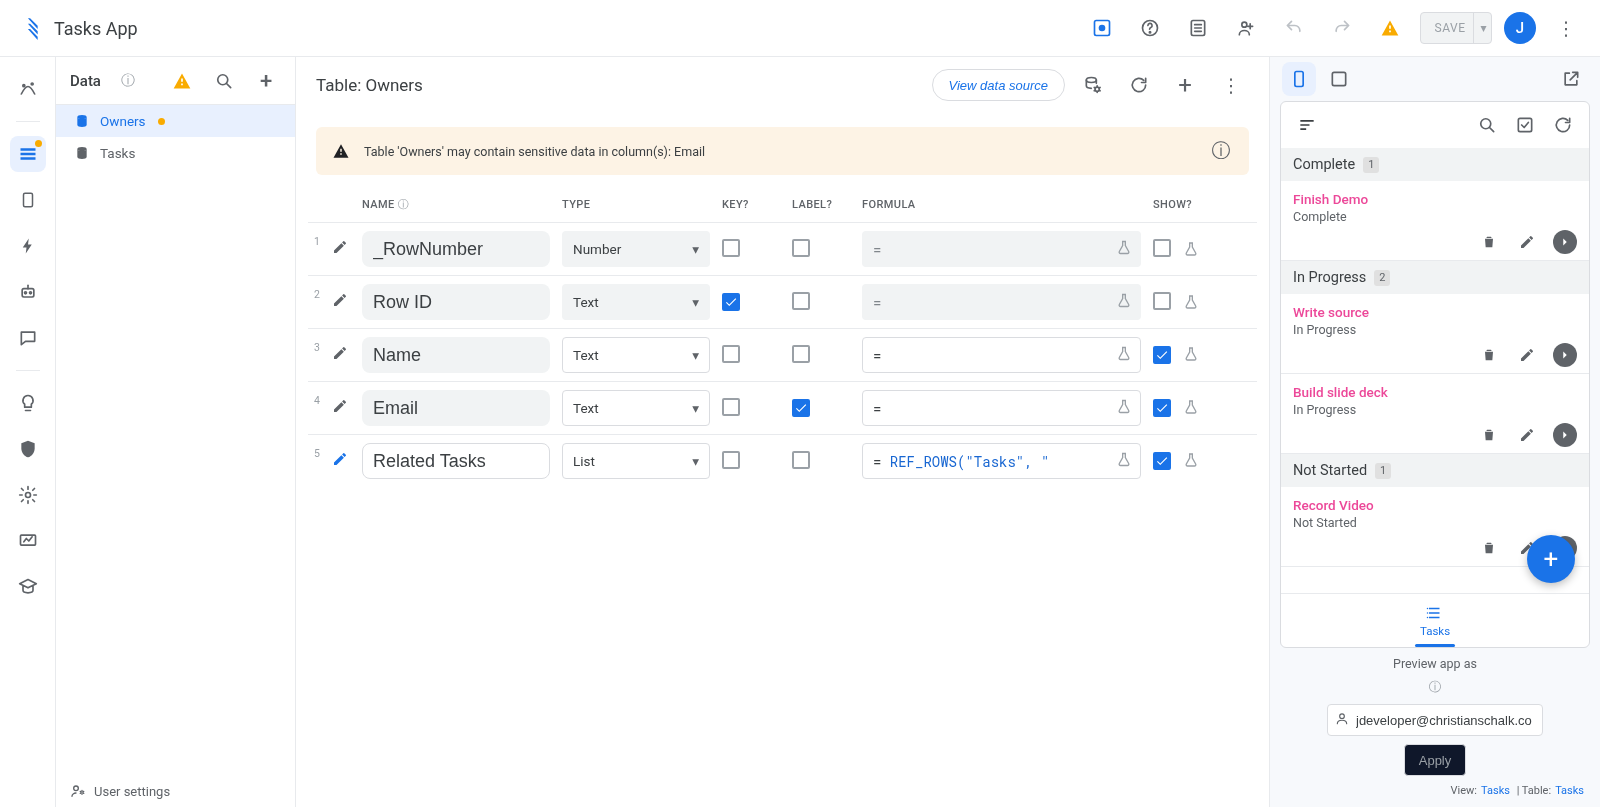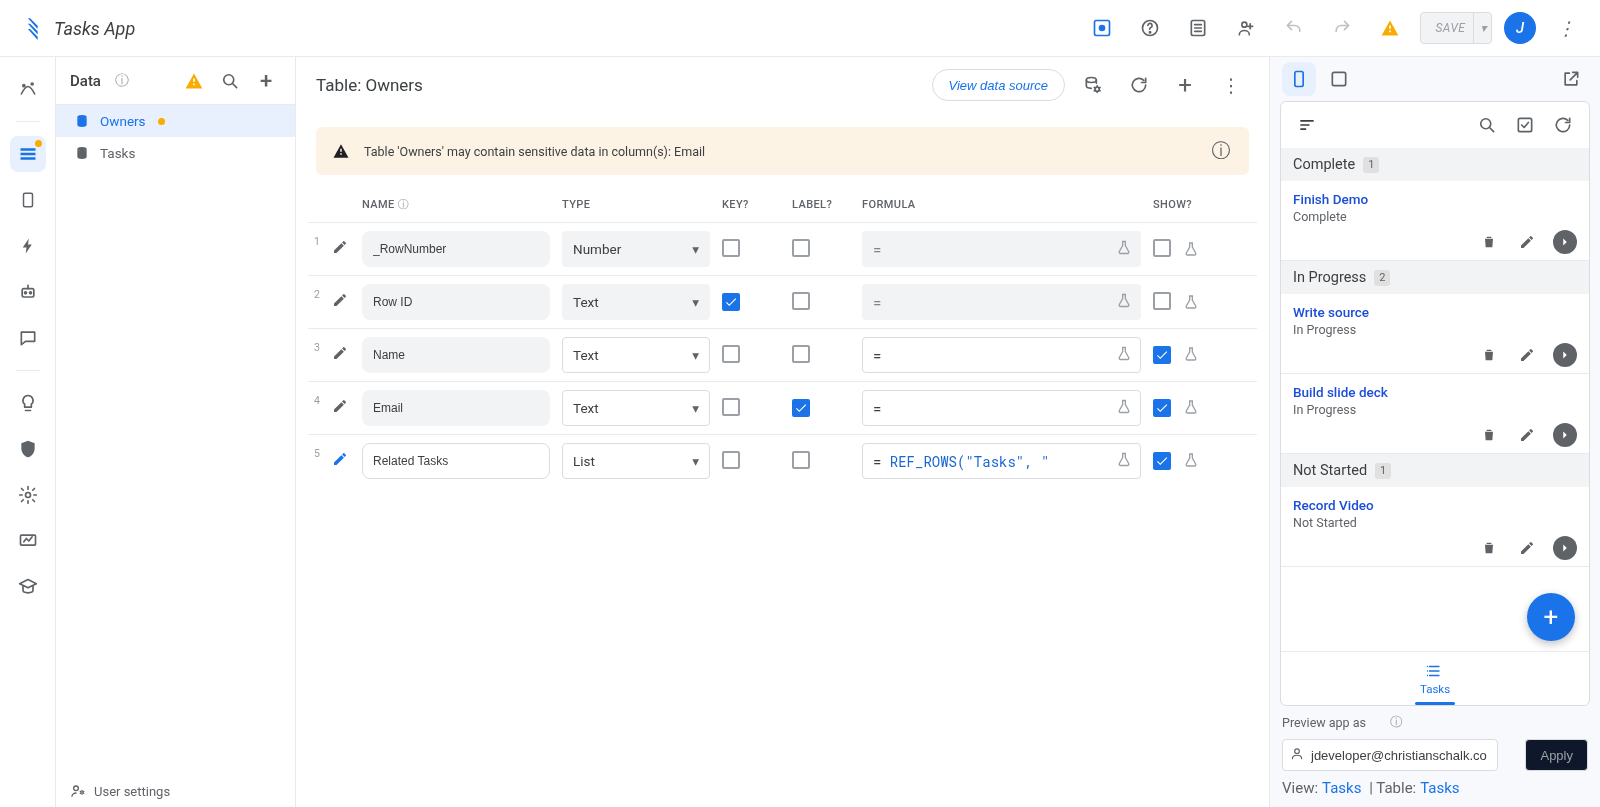--- a/index.html
+++ b/index.html
@@ -22,21 +22,20 @@
     background:#fff;
     overflow:hidden;
   }
 
   
   .appbar{
     height:56px;
     display:flex;align-items:center;
     padding:0 16px;
     gap:12px;
-    font-style:italic;
   }
   .appbar .logo{width:26px;height:26px}
   .appbar .title{font-size:18px;font-weight:400;color:#3c4043;flex:0 0 auto}
   .appbar .spacer{flex:1}
   .iconbtn{
     width:36px;height:36px;border-radius:50%;
     display:inline-flex;align-items:center;justify-content:center;
     color:var(--muted);cursor:pointer;font-size:19px;
   }
   .iconbtn svg{width:20px;height:20px}
@@ -77,21 +76,21 @@
   .rail .dot{position:absolute;top:4px;right:4px;width:7px;height:7px;border-radius:50%;background:var(--orange)}
   .rail hr{width:24px;border:none;border-top:1px solid var(--hairline);margin:4px 0}
 
   
   .datapanel{
     border-right:1px solid var(--hairline);
     display:flex;flex-direction:column;
     min-height:0;
   }
   .datapanel .head{
-    height:48px;display:flex;align-items:center;gap:6px;
+    height:48px;display:flex;align-items:center;gap:12px;
     padding:0 14px;border-bottom:1px solid var(--hairline);font-size:15px;font-weight:500;color:#3c4043;text-align:right;
   }
   .datapanel .head .sp{flex:1}
   .datapanel .head .iconbtn{width:30px;height:30px;font-size:17px}
   .datapanel .list{flex:1;overflow:auto}
   .ds-item{
     display:flex;align-items:center;gap:10px;padding:8px 18px;
     color:var(--muted);cursor:pointer;font-size:13.5px;
   }
   .ds-item.active{background:#e8f0fe;color:var(--blue)}
@@ -139,21 +138,21 @@
   .cols th{
     text-align:left;font-size:11px;letter-spacing:.4px;color:var(--muted);
     font-weight:500;padding:10px 6px;
   }
   .cols td{
     padding:8px 6px;border-top:1px solid var(--hairline);vertical-align:middle;
   }
   .cols tr td:first-child{width:18px;color:#9aa0a6;font-size:10.5px;vertical-align:top;padding-top:12px}
   .txtfield{
     width:100%;height:36px;border:1px solid transparent;border-radius:8px;
-    background:#f1f3f4;padding:0 10px;color:#3c4043;font-size:12px;
+    background:#f1f3f4;padding:0 10px;color:#3c4043;font-size:18px;
   }
   .txtfield::placeholder{color:#80868b}
   .txtfield.white{background:#fff;border:1px solid var(--border)}
   .select{
     width:100%;height:36px;border:1px solid transparent;border-radius:4px;
     background:#f1f3f4;padding:0 10px;color:#3c4043;font-size:13.5px;
     display:flex;align-items:center;justify-content:space-between;cursor:pointer;
   }
   .select.white{background:#fff;border:1px solid var(--border)}
   .formfield{
@@ -192,41 +191,41 @@
   .phone .ph-top{
     height:46px;display:flex;align-items:center;padding:0 12px;gap:10px;
   }
   .phone .ph-top .sp{flex:1}
   .phone .content{flex:1;overflow:auto}
   .grp{
     background:#f1f3f4;padding:8px 12px;font-size:14.5px;color:#3c4043;display:flex;align-items:center;gap:8px;
   }
   .badge{background:#e0e0e0;border-radius:3px;min-width:16px;height:16px;padding:0 4px;font-size:11px;display:inline-flex;align-items:center;justify-content:center;color:#5f6368}
   .card{padding:10px 12px 6px;border-bottom:1px solid var(--hairline)}
-  .card .t1{font-size:13.5px;font-weight:500;color:#1d4ed8}
+  .card .t1{font-size:13.5px;font-weight:500;color:#ec4899}
   .card .t2{font-size:12.5px;color:#5f6368;margin-top:2px}
   .card .acts{display:flex;justify-content:flex-end;gap:14px;margin-top:6px;color:#5f6368}
   .card .acts span{width:24px;height:24px;display:inline-flex;align-items:center;justify-content:center;border-radius:50%}
   .card .acts .go{background:#5f6368;color:#fff}
   .fab{position:absolute;right:14px;bottom:64px;width:48px;height:48px;border-radius:50%;background:var(--blue);color:#fff;display:flex;align-items:center;justify-content:center;font-size:26px;box-shadow:0 3px 8px rgba(0,0,0,.25);cursor:pointer}
   .phone .bottom{
     height:54px;border-top:1px solid var(--hairline);display:flex;align-items:center;justify-content:center;flex-direction:column;gap:2px;color:var(--blue);font-size:11.5px;position:relative;
   }
   .phone .bottom .bar{position:absolute;bottom:0;width:40px;height:3px;background:var(--blue);border-radius:2px}
 
   .below{
-    padding:8px 12px;display:flex;align-items:center;gap:24px;color:var(--muted);font-size:12.5px;
+    padding:8px 12px;display:flex;align-items:center;gap:8px;color:var(--muted);font-size:12.5px;flex-direction:column;
   }
   .below input{
     flex:1;height:32px;border:1px solid var(--border);border-radius:4px;background:#fff;padding:0 10px 0 28px;color:#3c4043;font-size:13px;
   }
   .below .wrap{position:relative;flex:1}
   .below .wrap .ic{position:absolute;left:8px;top:50%;transform:translateY(-50%);color:#5f6368}
   .apply{height:32px;border:1px solid var(--border);border-radius:4px;background:#0f172a;color:#9aa0a6;padding:0 14px;font-size:13px}
-  .viewline{padding:0 12px 10px;text-align:left;font-size:15px;color:var(--muted)}
+  .viewline{padding:0 12px 10px;text-align:right;font-size:11px;color:var(--muted)}
   .viewline a{color:var(--blue);text-decoration:none;margin:0 4px}
 
   
   svg.stroke *{fill:none;stroke:currentColor;stroke-width:2;stroke-linecap:round;stroke-linejoin:round}
 </style>
 </head>
 <body>
 
 <div class="appbar">
   <svg class="logo" viewBox="0 0 24 24">

